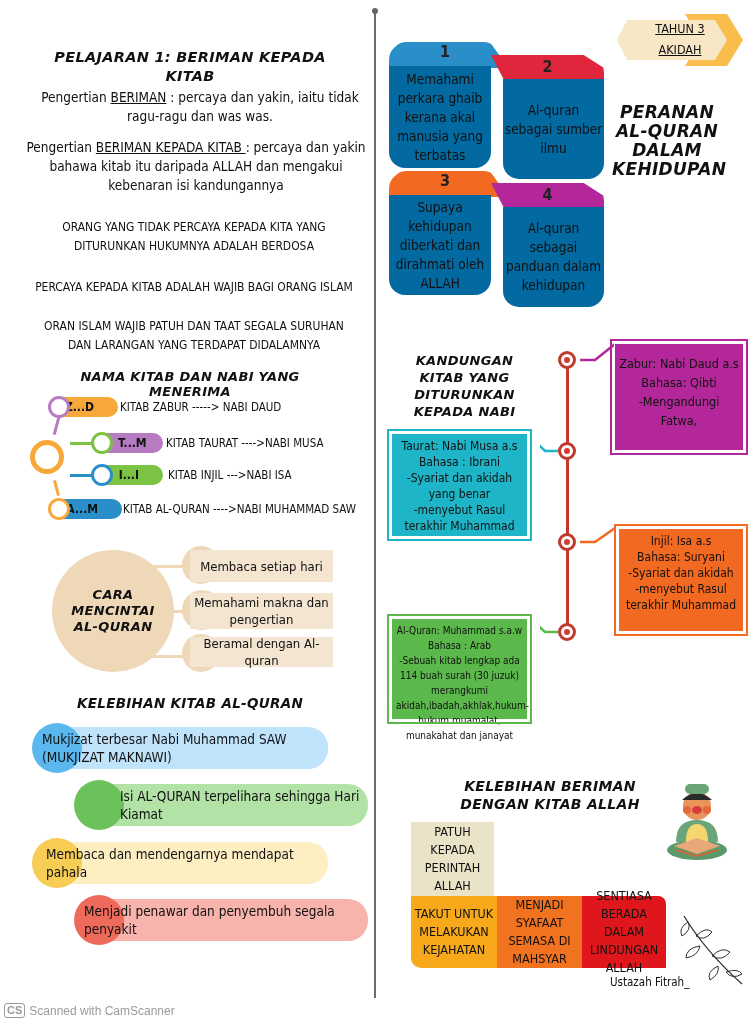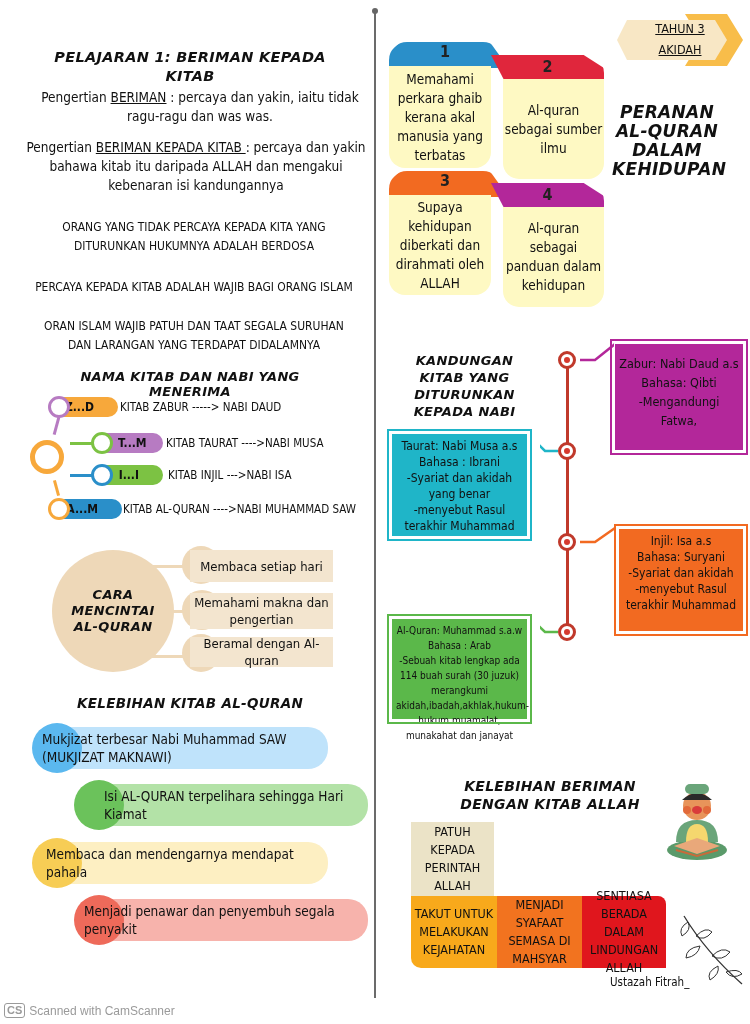--- a/index.html
+++ b/index.html
@@ -26,21 +26,21 @@
 
   
   .tan-bar { position: absolute; background: #f3e5cf; font-size: 13px; line-height: 17px; text-align: center; display:flex; align-items:center; justify-content:center; }
   .tan-round { position: absolute; background: #eed8b8; border-radius: 50%; }
 
   
   .kbar { position: absolute; border-radius: 20px; font-size: 13.5px; line-height: 18px; display:flex; align-items:center; }
   .kcirc { position: absolute; border-radius: 50%; }
 
   
-  .card { position: absolute; background: #fef9c3; border-radius: 16px; font-size: 13.5px; line-height: 19px; text-align: center; display:flex; align-items:center; justify-content:center; }
+  .card { position: absolute; background: #0369a1; border-radius: 16px; font-size: 13.5px; line-height: 19px; text-align: center; display:flex; align-items:center; justify-content:center; }
   .tab { position: absolute; border-radius: 18px 18px 0 0; font-weight: 900; font-size: 16px; text-align: center; color: #222; }
 
   
   .tl-box { position: absolute; font-size: 12px; line-height: 16px; text-align: center; padding: 4px; }
   .tl-node { position: absolute; width: 18px; height: 18px; border-radius: 50%; background: #fff; border: 3px solid #c0392b; }
   .tl-node::after { content: ""; position: absolute; left: 3px; top: 3px; width: 6px; height: 6px; border-radius: 50%; background: #d63a2f; }
 
   
   .kb { position: absolute; font-size: 12.5px; line-height: 18px; text-align: center; display:flex; align-items:center; justify-content:center; }
 </style>
@@ -114,21 +114,21 @@
   </div>
 </div>
 
 <div class="abs heavy c" style="left:40px;top:695px;width:300px;font-size:13.5px;">KELEBIHAN KITAB AL-QURAN</div>
 
 <div>
   <div class="kbar" style="left:36px;top:727px;width:292px;height:42px;background:#bfe3fb;padding-left:6px;">
     <div class="kcirc" style="left:-4px;top:-4px;width:50px;height:50px;background:#5bb8ef;"></div>
     <span style="position:relative;">Mukjizat terbesar Nabi Muhammad SAW (MUKJIZAT MAKNAWI)</span>
   </div>
-  <div class="kbar" style="left:76px;top:784px;width:292px;height:42px;background:#b3e2a7;padding-left:28px;">
+  <div class="kbar" style="left:76px;top:784px;width:292px;height:42px;background:#b3e2a7;padding-left:44px;">
     <div class="kcirc" style="left:-2px;top:-4px;width:50px;height:50px;background:#6bc25b;"></div>
     <span style="position:relative;">Isi AL-QURAN terpelihara sehingga Hari Kiamat</span>
   </div>
   <div class="kbar" style="left:36px;top:842px;width:292px;height:42px;background:#fdefc2;padding-left:10px;">
     <div class="kcirc" style="left:-4px;top:-4px;width:50px;height:50px;background:#f7cd55;"></div>
     <span style="position:relative;">Membaca dan mendengarnya mendapat pahala</span>
   </div>
   <div class="kbar" style="left:76px;top:899px;width:292px;height:42px;background:#f7b3ac;padding-left:8px;">
     <div class="kcirc" style="left:-2px;top:-4px;width:50px;height:50px;background:#ee6a5a;"></div>
     <span style="position:relative;">Menjadi penawar dan penyembuh segala penyakit</span>

